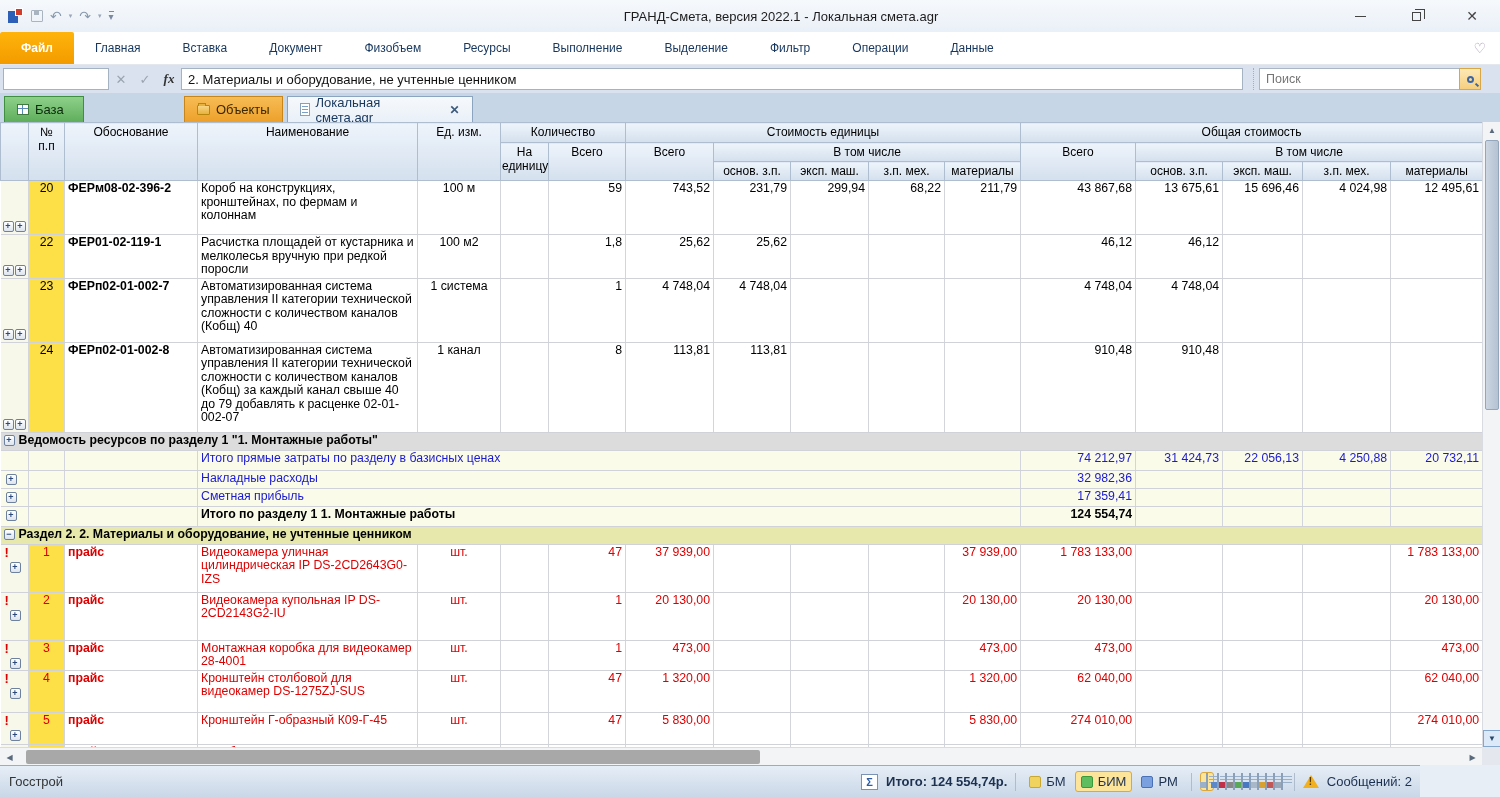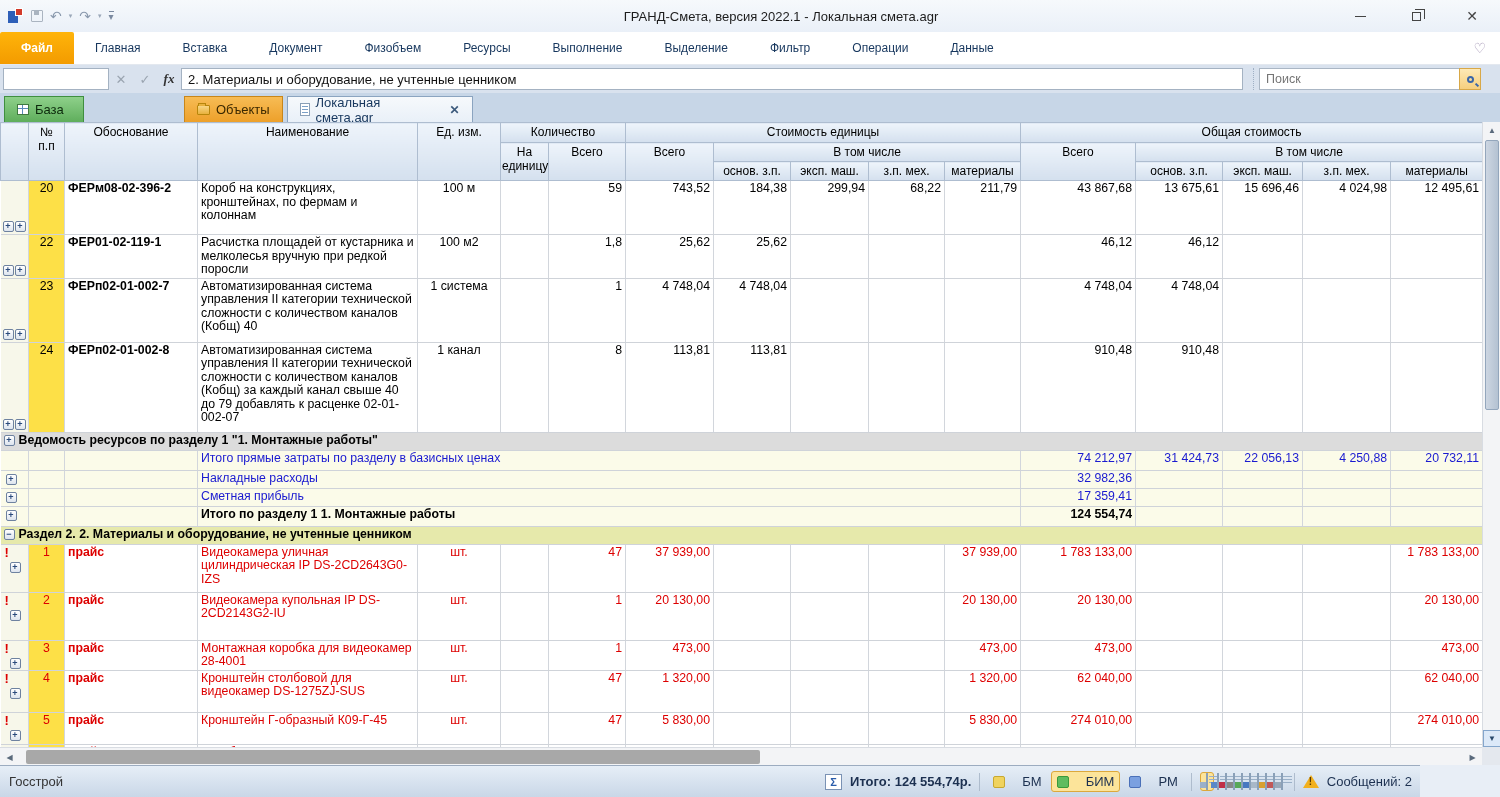--- a/index.html
+++ b/index.html
@@ -108,21 +108,21 @@
   #corner { position:absolute; right:0; bottom:0; width:18px; height:18px; background:#e4e8ee; }
 
   
   #statusbar { position:absolute; top:765px; left:0; width:1420px; height:32px;
     background:linear-gradient(#e6eef7,#c9d7e7); border-top:1px solid #9cacc0; display:flex; align-items:center; font-size:13px; color:#1c3050;justify-content:flex-end; }
   #status-left { padding-left:9px; color:#333; }
   #status-right { margin-left:auto; display:flex; align-items:center; gap:8px; padding-right:8px; }
   .sigma-box { width:17px; height:16px; background:#fff; border:1px solid #7a92b4; color:#2a5caa;
     font-size:11px; font-weight:bold; display:flex; align-items:center; justify-content:center; }
   #status-total { font-weight:bold; }
-  .mode { display:flex; align-items:center; gap:17px; padding:2px 5px; }
+  .mode { display:flex; align-items:center; gap:5px; padding:2px 5px; }
   .mode.active { background:#fce49a; border:1px solid #dca83c; border-radius:3px; }
   .mode-sq { width:12px; height:12px; border-radius:2px; }
   .view-ico { width:13px; height:16px; background:#fff; border:1px solid #8aa0b8; position:relative; margin:0 3px; }
   .view-ico::before { content:""; position:absolute; left:2px; top:2px; width:8px; height:1px; background:#9ab0c8; box-shadow:0 3px 0 #9ab0c8, 0 6px 0 #9ab0c8; }
   .view-ico::after { content:""; position:absolute; right:1px; bottom:1px; width:6px; height:6px; background:var(--vc,#4472c4); }
   .view-wrap { display:flex; align-items:center; }
   .view-wrap .hl { background:#fce49a; border:1px solid #dca83c; border-radius:3px; padding:1px 2px; }
   .warn-tri { width:0; height:0; border-left:8px solid transparent; border-right:8px solid transparent; border-bottom:13px solid #f2b01e; position:relative; }
   .warn-tri::after { content:"!"; position:absolute; left:-2px; top:1px; font-size:10px; font-weight:bold; color:#5a3a00; }
   .vsep { width:1px; height:18px; background:#aebccd; }
@@ -263,21 +263,21 @@
               <span class="pbox">+</span>
             </span>
           </td>
           <td class="c-num">20</td>
           <td class="c-code">ФЕРм08-02-396-2</td>
           <td class="c-name">Короб на конструкциях, кронштейнах, по фермам и колоннам</td>
           <td class="c-unit">100 м</td>
           <td class="num-val"></td>
           <td class="num-val">59</td>
           <td class="num-val">743,52</td>
-          <td class="num-val">184,38</td>
+          <td class="num-val">231,79</td>
           <td class="num-val">299,94</td>
           <td class="num-val">68,22</td>
           <td class="num-val">211,79</td>
           <td class="num-val">43 867,68</td>
           <td class="num-val">13 675,61</td>
           <td class="num-val">15 696,46</td>
           <td class="num-val">4 024,98</td>
           <td class="num-val">12 495,61</td>
         </tr>
         <tr style="height: 42px;">

